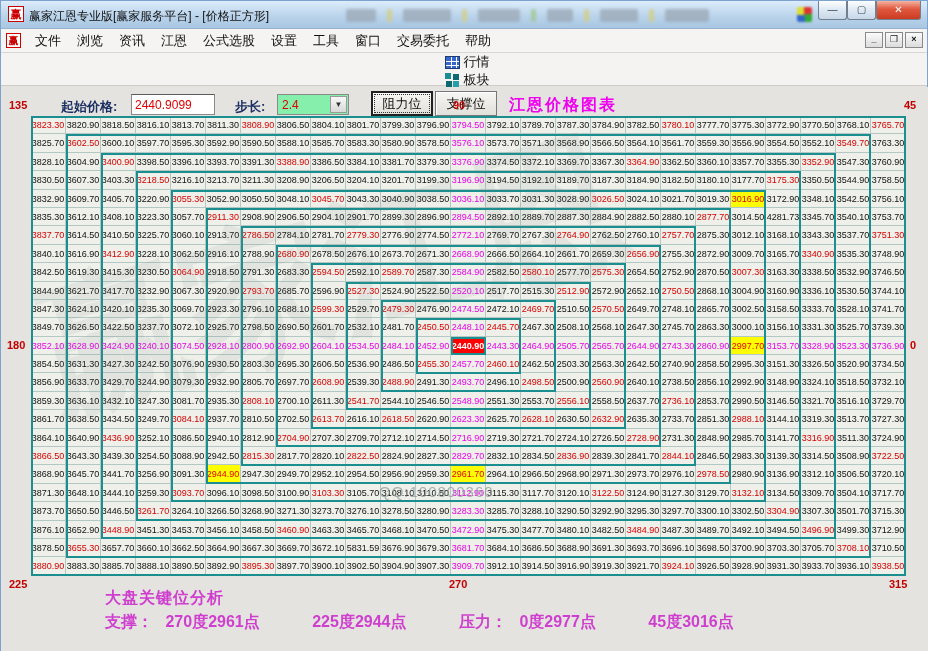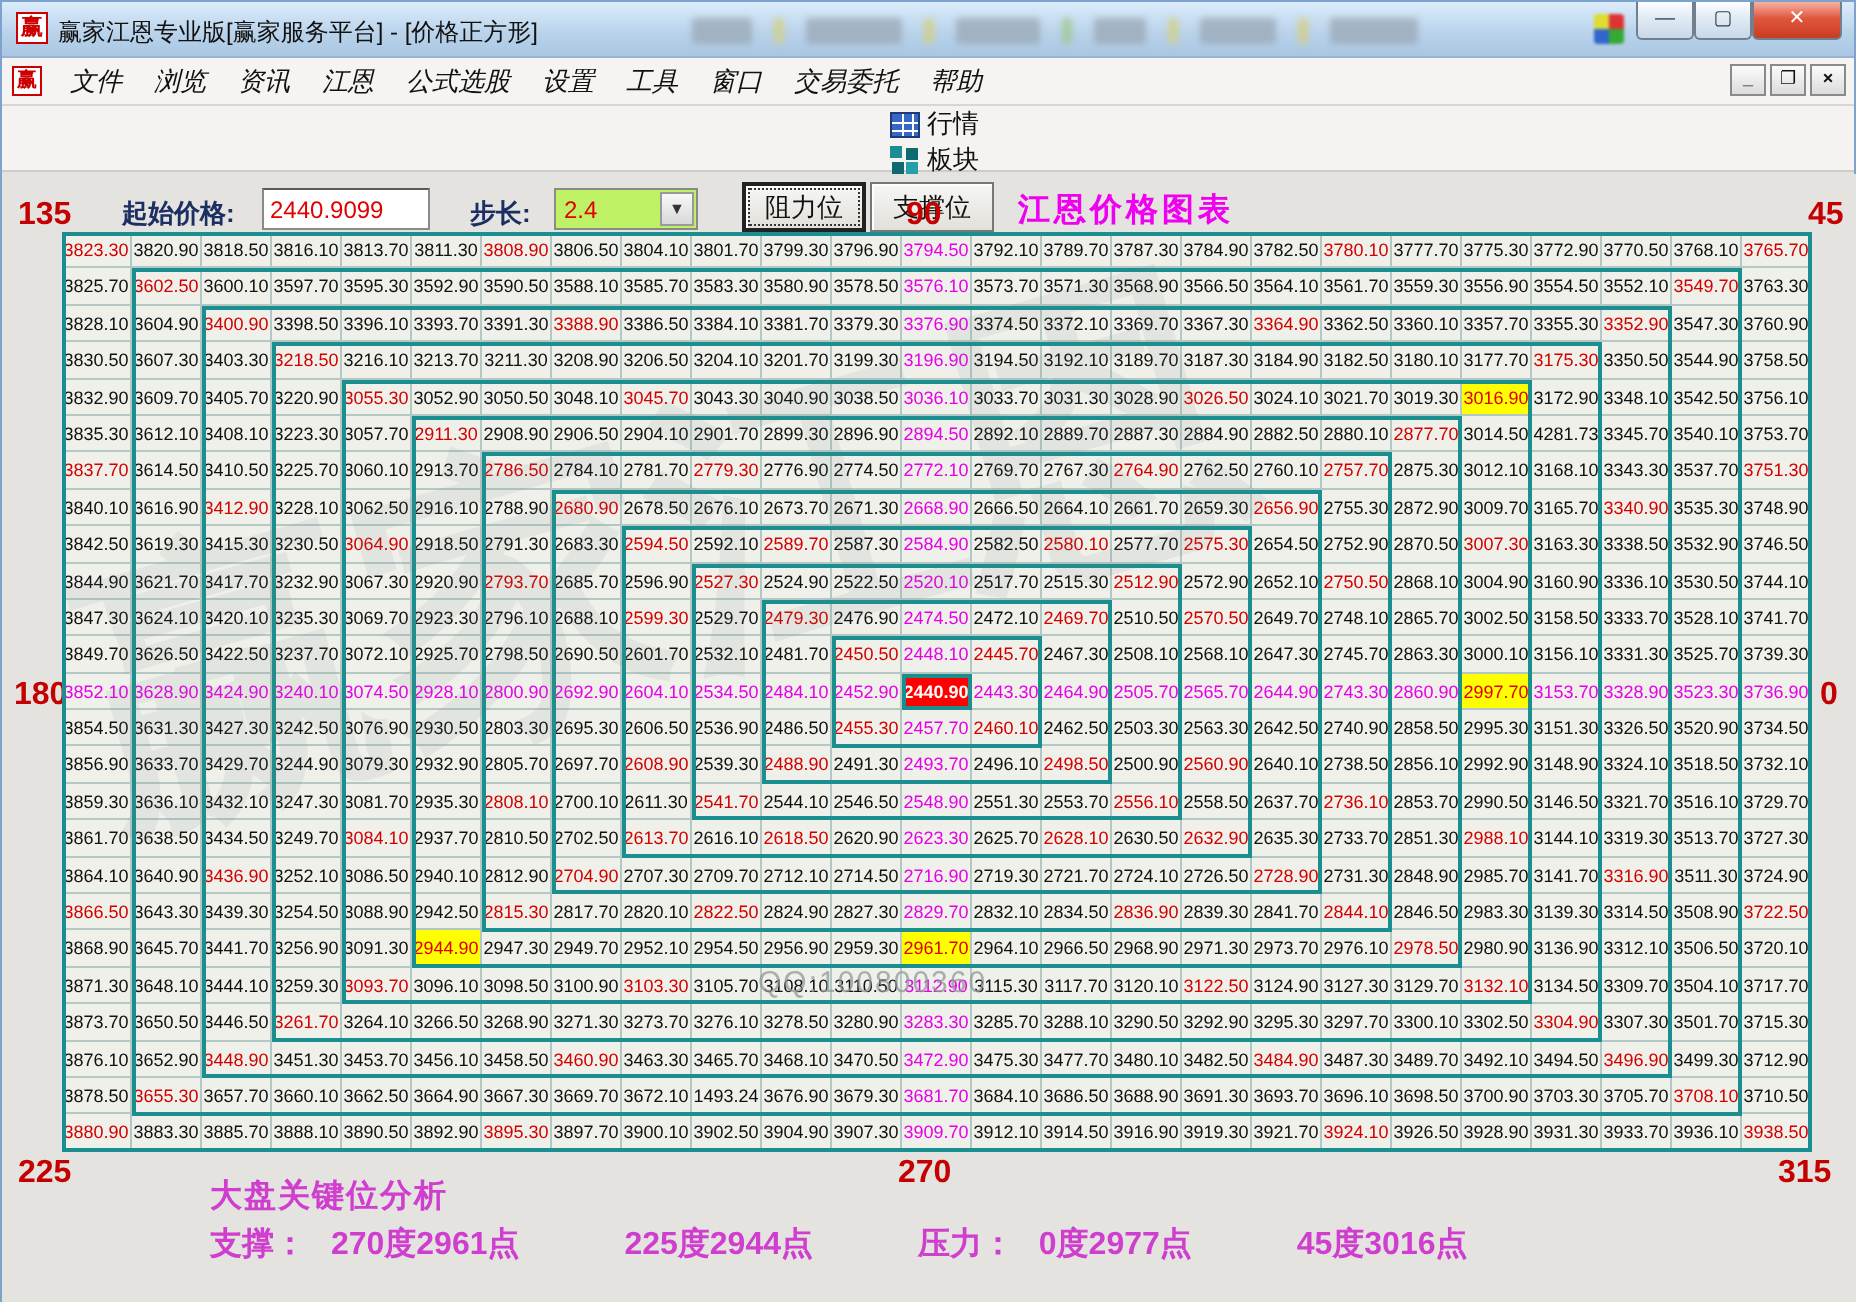--- a/index.html
+++ b/index.html
@@ -27,21 +27,21 @@
     background:linear-gradient(#fdfeff,#e0eaf4 45%,#c8d8e8); color:#345; font-size:10px;
     line-height:17px; text-align:center; border-radius:0 0 3px 3px; }
   .cap-btn.close { width:45px; background:linear-gradient(#f5b3a2,#e0573e 45%,#c93c22);
     color:#fff; font-weight:bold; }
 
   
   #menubar { height:24px; background:#f5f4f2; border-bottom:1px solid #d8d6d2; position:relative;
     display:flex; align-items:center; }
   #menu-logo { width:15px; height:15px; margin:0 6px 0 5px; background:#fff; border:1px solid #c00;
     color:#c00; font-weight:bold; font-size:10px; line-height:13px; text-align:center; }
-  .menu-item { font-size:13px; color:#111; padding:3px 8px;font-style:italic; }
+  .menu-item { font-size:13px; color:#111; padding:3px 8px; }
   #mdi-btns { position:absolute; right:4px; top:3px; display:flex; gap:2px; }
   .mdi-btn { width:18px; height:16px; background:linear-gradient(#fbfbfb,#dcdcdc);
     border:1px solid #8a8a8a; font-size:9px; font-weight:bold; line-height:13px;
     text-align:center; color:#111; }
 
   
   #toolbar { height:33px; background:#f4f3f1; border-bottom:1px solid #cfccc7;
     display:flex; align-items:center; padding-left:6px;flex-direction:column; }
   .tool-item { display:flex; align-items:center; gap:4px; padding:0 7px; font-size:13px;
     color:#111; height:26px; }
@@ -60,27 +60,27 @@
   .badge { width:17px; height:14px; border:1px solid currentColor; background:#fff;
     font-size:9px; font-weight:bold; line-height:12px; text-align:center; }
   .ico-wheel { width:13px; height:13px; border-radius:50%; border:2px solid currentColor;
     background:radial-gradient(currentColor 2px, transparent 2.6px); }
   .ico-hex { width:13px; height:13px; border-radius:50%; border:2px solid currentColor;
     background:radial-gradient(currentColor 1.5px, transparent 2px); }
   .ico-dollar { color:#1f9e3f; font-size:15px; font-weight:bold; line-height:15px; }
 
   
   #content { position:absolute; left:0; top:86px; width:928px; height:565px; background:#e4e3df; }
-  .red-lbl { position:absolute; color:#c40000; font-size:16px; font-weight:bold; }
+  .red-lbl { position:absolute; color:#c40000; font-size:11px; font-weight:bold; }
   .ctl-lbl { position:absolute; color:#1c2f63; font-size:13px; font-weight:bold; }
   #start-price-input { position:absolute; left:130px; top:7px; width:84px; height:21px;
     border:1px solid #8a8a8a; border-top-color:#5a5a5a; background:#fff; color:#e00000;
     font-size:12px; padding:0 3px; font-family:inherit; }
   #step-select { position:absolute; left:276px; top:7px; width:72px; height:21px;
-    border:1px solid #8a8a8a; background:#bef264; }
+    border:1px solid #8a8a8a; background:#86efac; }
   #step-value { position:absolute; left:4px; top:3px; color:#e00000; font-size:12px; }
   #step-arrow { position:absolute; right:1px; top:1px; width:17px; height:17px;
     background:linear-gradient(#f8f8f8,#d8d8d8); border:1px solid #9a9a9a; font-size:8px;
     line-height:16px; text-align:center; color:#333; }
   .push-btn { position:absolute; top:4px; width:62px; height:25px;
     background:linear-gradient(#f6f6f4,#e2e0da); border:1px solid #777;
     box-shadow:1px 1px 0 #fff inset; font-size:13px; color:#111; text-align:center;
     line-height:23px; font-family:inherit; }
   .push-btn.focused { border:2px solid #222; line-height:21px; }
   .push-btn.focused::after { content:""; position:absolute; inset:1px; border:1px dotted #333; }
@@ -821,21 +821,21 @@
           <div class="cell">3712.90</div>
           <div class="cell">3878.50</div>
           <div class="cell t-red">3655.30</div>
           <div class="cell">3657.70</div>
           <div class="cell">3660.10</div>
           <div class="cell">3662.50</div>
           <div class="cell">3664.90</div>
           <div class="cell">3667.30</div>
           <div class="cell">3669.70</div>
           <div class="cell">3672.10</div>
-          <div class="cell">1493.24</div>
+          <div class="cell">5831.59</div>
           <div class="cell">3676.90</div>
           <div class="cell">3679.30</div>
           <div class="cell t-mag">3681.70</div>
           <div class="cell">3684.10</div>
           <div class="cell">3686.50</div>
           <div class="cell">3688.90</div>
           <div class="cell">3691.30</div>
           <div class="cell">3693.70</div>
           <div class="cell">3696.10</div>
           <div class="cell">3698.50</div>

